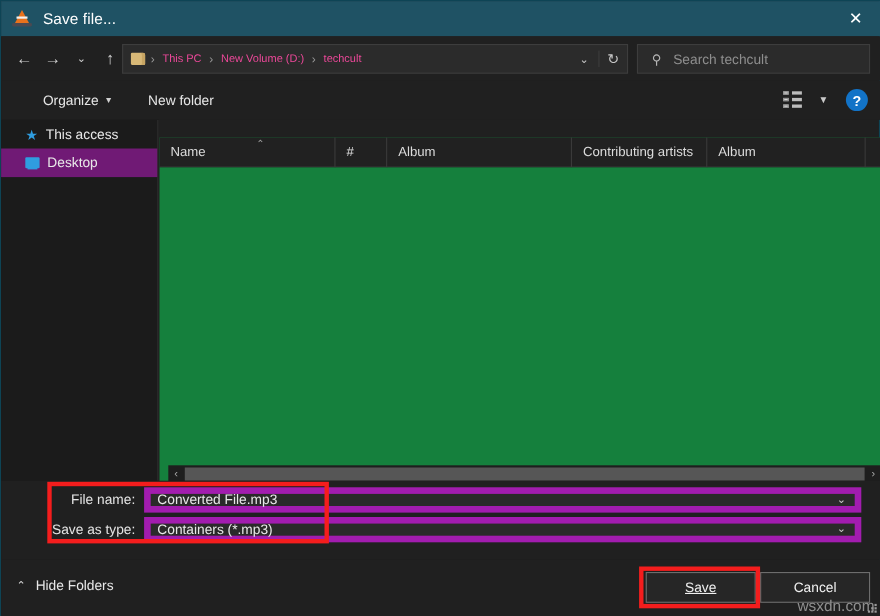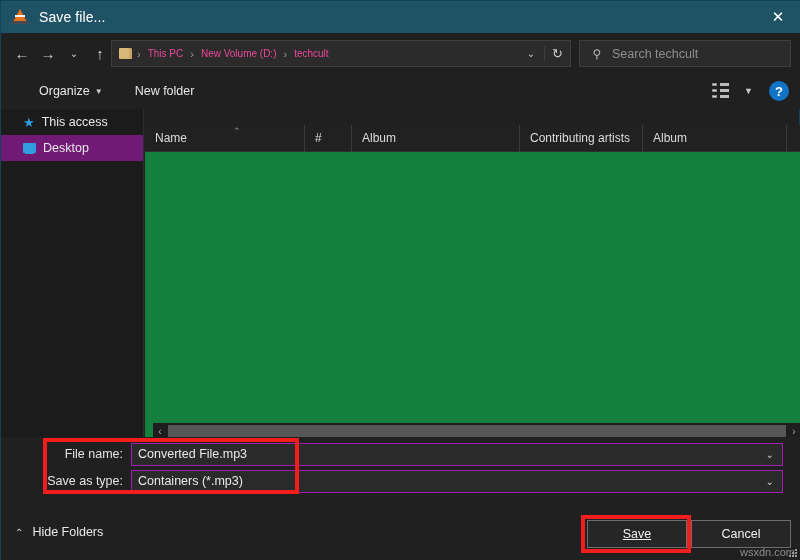--- a/index.html
+++ b/index.html
@@ -170,21 +170,21 @@
     background: #202020;
   }
   .form-row { position: absolute; left: 0; width: 800px; height: 24px; display: flex; align-items: center; }
   #row-filename { top: 5px; }
   #row-filetype { top: 32px; }
   .form-label {
     width: 130px; text-align: right; padding-right: 8px;
     color: #e4e4e4; font-size: 12.5px; flex: none;
   }
   .combo {
-    height: 23px; width: 652px; background: #2a2a2a; border: 1px solid #a21caf;
+    height: 23px; width: 652px; background: #2a2a2a; border: 6px solid #a21caf;
     display: flex; align-items: center; flex: none;
   }
   .combo-val { color: #e9e9e9; font-size: 12.5px; padding-left: 6px; }
   .combo-caret { margin-left: auto; color: #cbcbcb; font-size: 10px; padding-right: 8px; }
 
   
   #footer {
     position: absolute; left: 0; top: 508px; width: 800px; height: 52px;
     background: #202020;
   }
@@ -204,21 +204,21 @@
 
   
   .annot {
     position: absolute; border: 4px solid #f41d1d; pointer-events: none;
   }
   #annot-fields { left: 42px; top: 437px; width: 256px; height: 56px; }
   #annot-save { left: 580px; top: 514px; width: 110px; height: 38px; }
 
   #watermark {
     position: absolute; right: 4px; bottom: 1px;
-    color: #8f8f8f; font-size: 11px;
+    color: #8f8f8f; font-size: 14px;
   }
   #wm-dots {
     position: absolute; right: 2px; bottom: 2px; width: 9px; height: 8px;
   }
   #wm-dots i {
     position: absolute; width: 2px; height: 2px; background: #9a9a9a; display: block;
   }
 </style>
 </head>
 <body>

